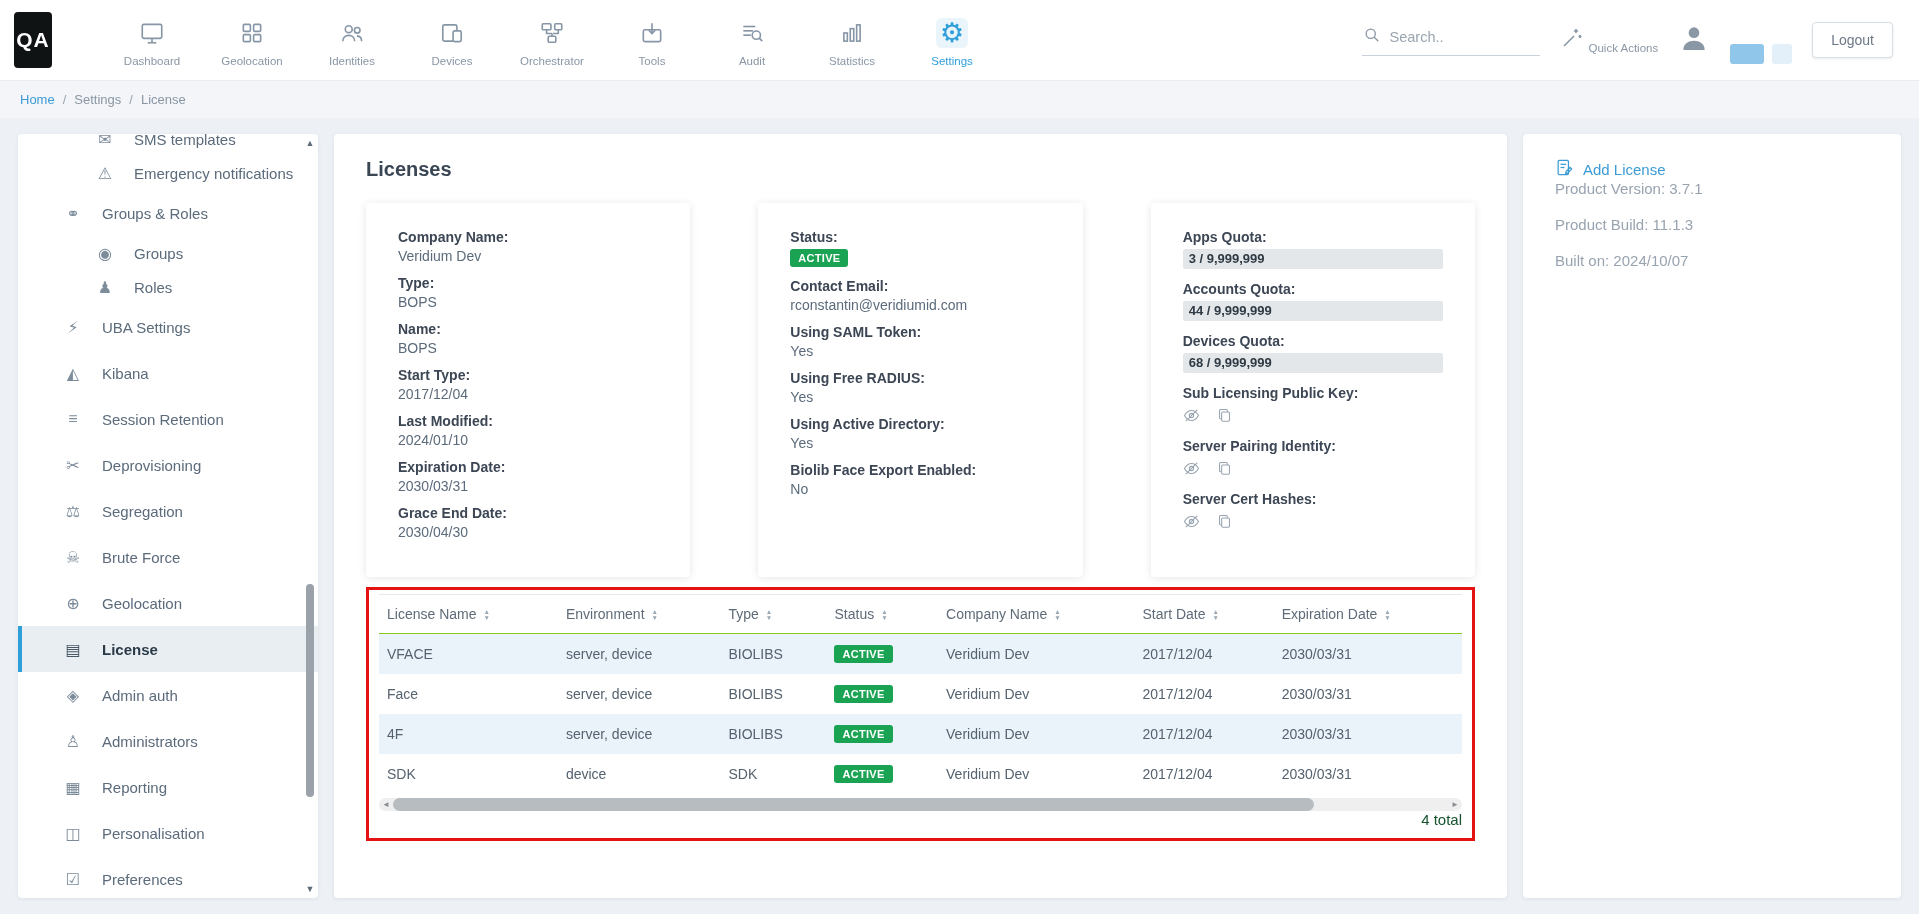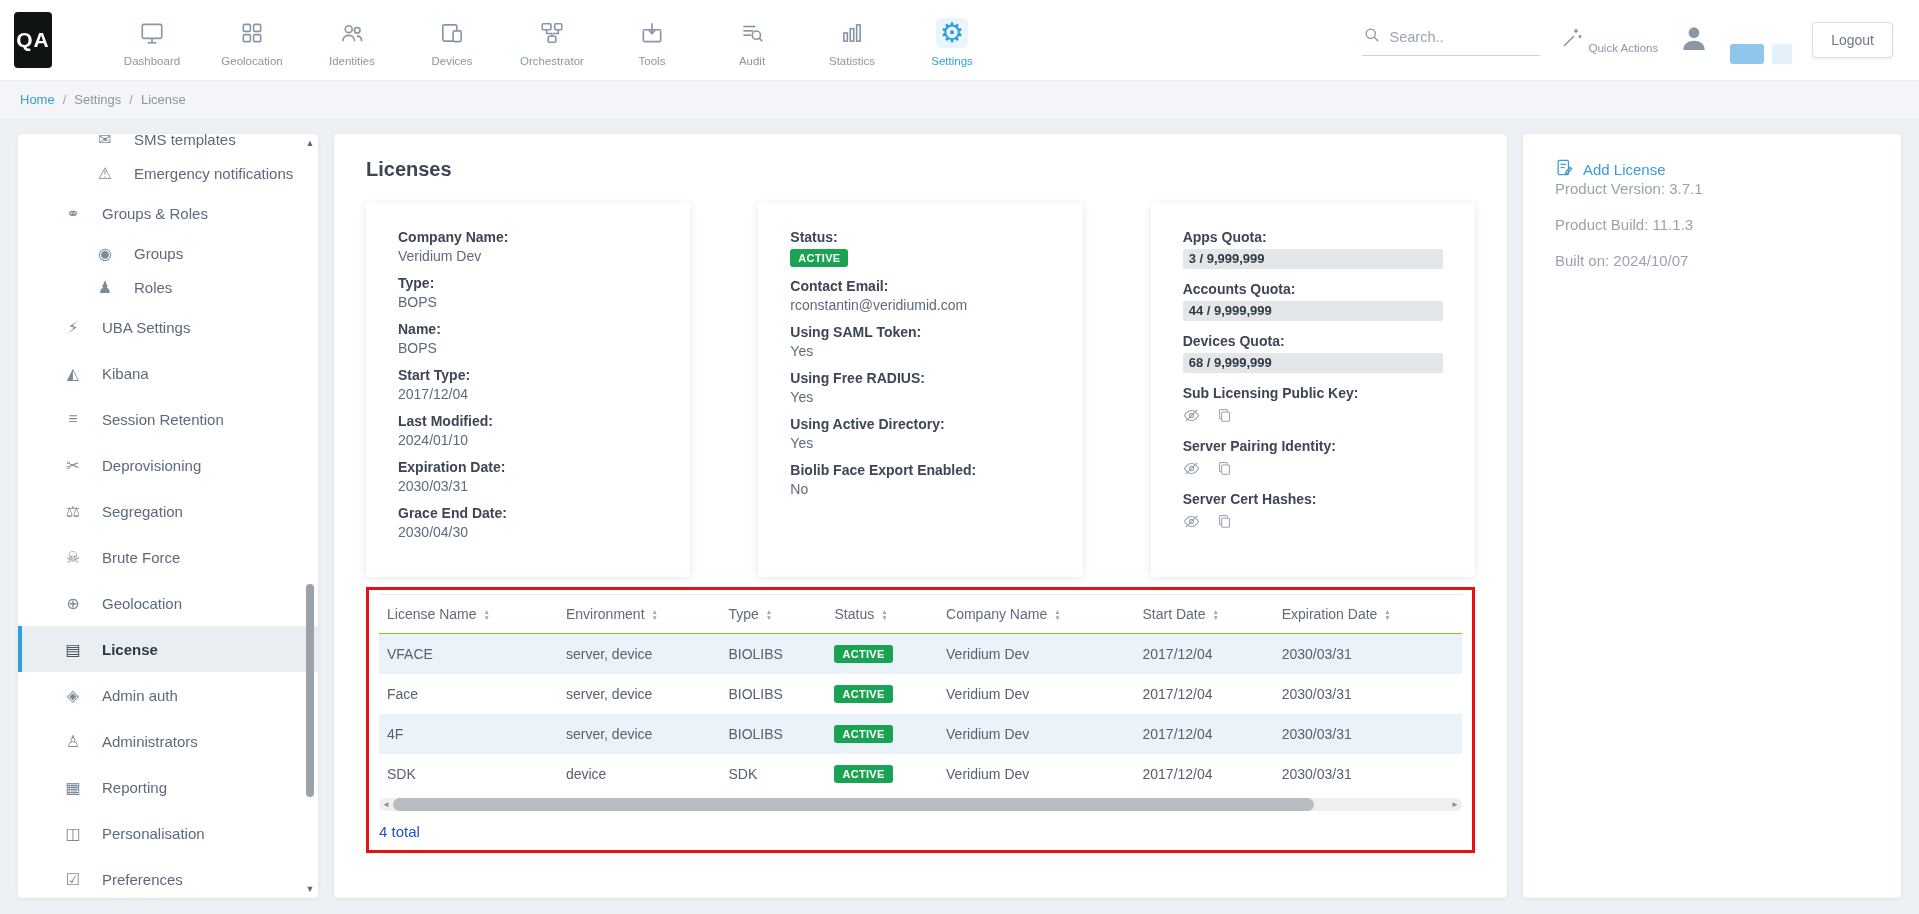--- a/index.html
+++ b/index.html
@@ -76,21 +76,21 @@
   table.lic { width: 100%; border-collapse: collapse; }
   table.lic th { font-size: 14px; color: #5f6b78; text-align: left; padding: 11px 8px; font-weight: normal;
                  border-top: 1px solid #e6eaee; border-bottom: 1px solid #84cc16; cursor: pointer; white-space: nowrap; }
   table.lic td { font-size: 14px; color: #55626f; padding: 11px 8px; }
   tr.alt { background: #eaf3fa; }
   .sort { display: inline-flex; flex-direction: column; font-size: 6.5px; color: #9aa7b3; margin-left: 7px; line-height: 1; vertical-align: middle; }
   .hscroll { position: relative; height: 13px; background: #efefef; border-radius: 7px; margin-top: 4px; }
   .hs-arrow { position: absolute; top: 0; height: 13px; line-height: 13px; font-size: 8px; color: #8a8f94; cursor: pointer; }
   .hs-arrow.left { left: 3px; } .hs-arrow.right { right: 3px; }
   .hs-thumb { position: absolute; left: 14px; top: 0; height: 13px; width: 85%; background: #b7bcc1; border-radius: 7px; cursor: pointer; }
-  .total-label { margin-top: 12px; color: #1d4ed8; font-size: 15px; }
+  .total-label { color: #14532d; font-size: 15px; text-align: right; }
   
   .right-panel { width: 378px; padding: 24px 32px; }
   .add-license { color: #3c9bd5; display: flex; align-items: center; gap: 9px; font-size: 15px; cursor: pointer; }
   .add-license svg { stroke: #3c9bd5; fill: none; stroke-width: 1.6; }
   .meta-line { color: #98a3b0; font-size: 15px; margin-bottom: 19px; }
 </style>
 </head>
 <body>
 
 <header class="topbar">

